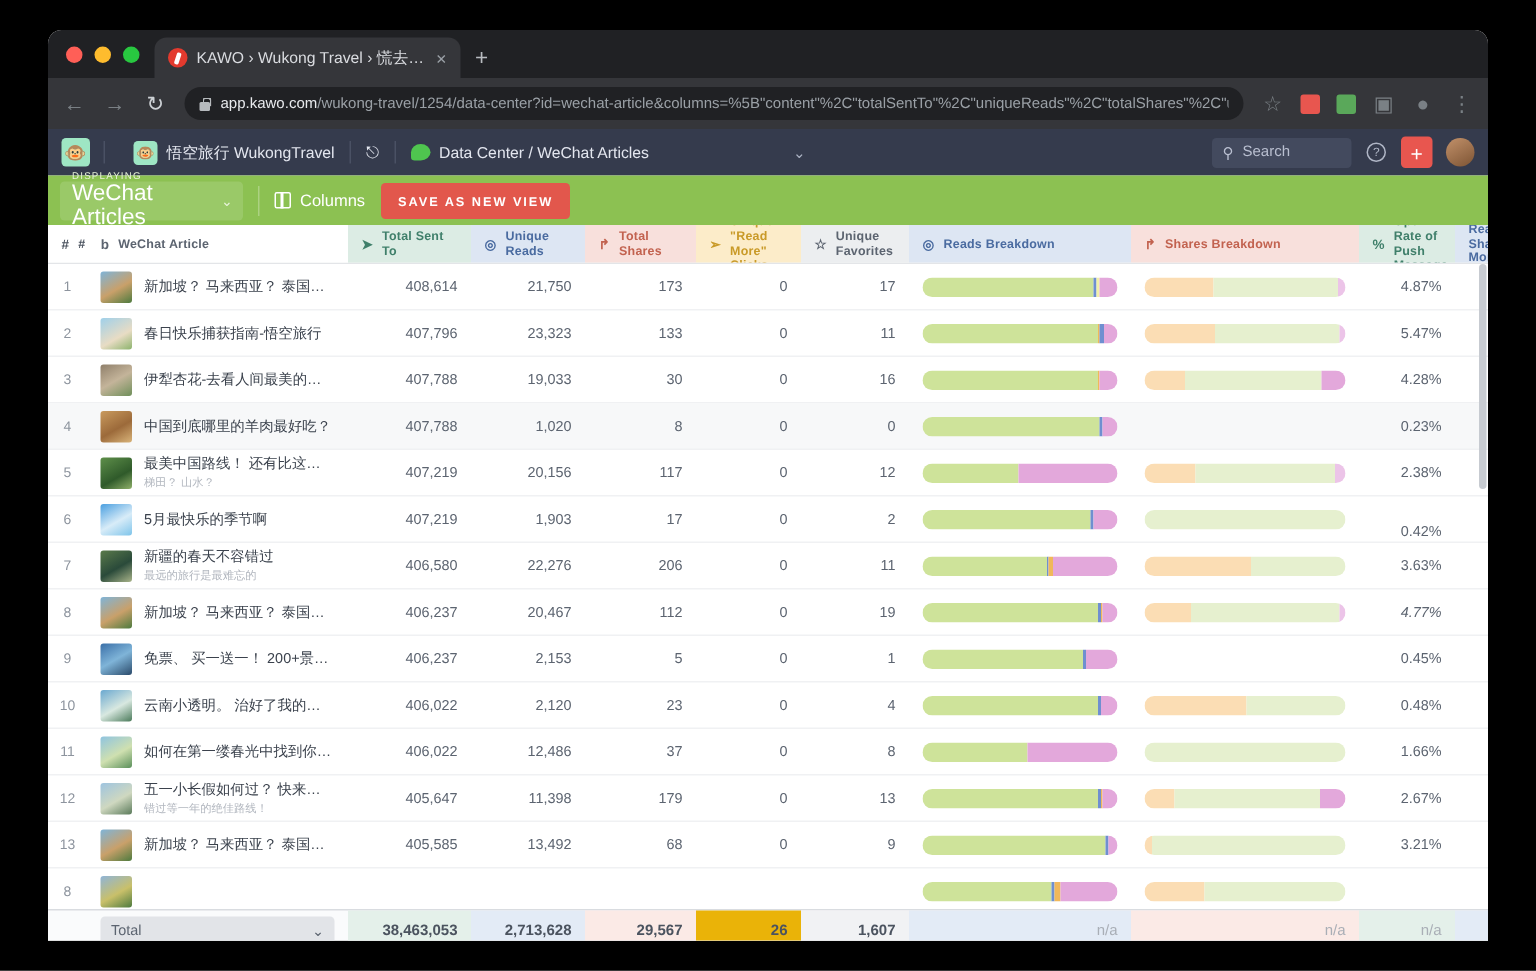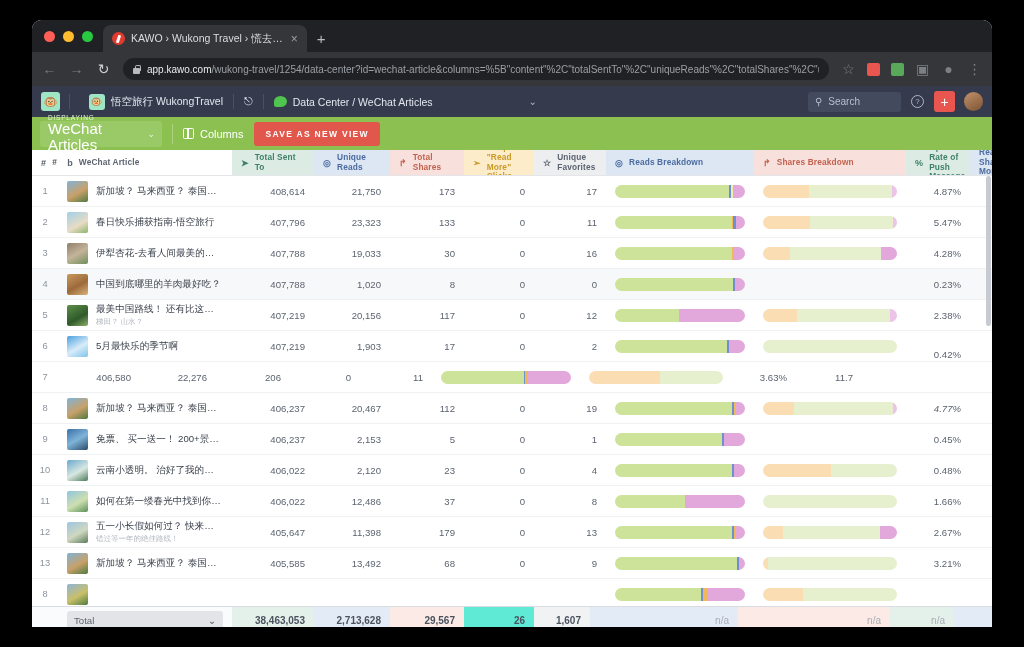--- a/index.html
+++ b/index.html
@@ -488,20 +488,27 @@
             <div class="bar">
               <div class="seg" style="width: 100%; background: rgb(230, 240, 207);"></div>
             </div>
           </div>
           <div class="td num" style="width: 64px; margin-top: 16px;">0.42%</div>
           <div class="td num" style="width: 66px;">7.0</div>
           <div class="td num" style="width: 20px;"></div>
         </div>
         <div class="tr">
           <div class="td idx" style="width: 26px;">7</div>
+          <div class="td" style="width: 174px;">
+            <div class="thumb" style="background: linear-gradient(150deg, rgb(90, 122, 74), rgb(42, 74, 58) 55%, rgb(169, 180, 138));"></div>
+            <div class="art-txt">
+              <div class="art-title">新疆的春天不容错过</div>
+              <div class="art-sub">最远的旅行是最难忘的</div>
+            </div>
+          </div>
           <div class="td num" style="width: 82px;">406,580</div>
           <div class="td num" style="width: 76px;">22,276</div>
           <div class="td num" style="width: 74px;">206</div>
           <div class="td num" style="width: 70px;">0</div>
           <div class="td num" style="width: 72px;">11</div>
           <div class="td" style="width: 148px;">
             <div class="bar">
               <div class="seg" style="width: 64%; background: rgb(206, 227, 154);"></div>
               <div class="seg" style="width: 1%; background: rgb(111, 143, 208);"></div>
               <div class="seg" style="width: 2%; background: rgb(240, 184, 90);"></div>
@@ -733,21 +740,21 @@
         <div class="tf" style="width: 26px;"></div>
         <div class="tf" style="width: 174px;">
           <div class="total-sel">
             <span>Total</span>
             <span>⌄</span>
           </div>
         </div>
         <div class="tf num" style="width: 82px; background: rgb(228, 240, 234);">38,463,053</div>
         <div class="tf num" style="width: 76px; background: rgb(227, 235, 246);">2,713,628</div>
         <div class="tf num" style="width: 74px; background: rgb(251, 234, 230);">29,567</div>
-        <div class="tf num" style="width: 70px; background: #5eead4;">26</div>
-        <div class="tf num" style="width: 56px; background: rgb(241, 242, 244);">1,607</div>
+        <div class="tf num" style="width: 70px; background: #eab308;">26</div>
+        <div class="tf num" style="width: 72px; background: rgb(241, 242, 244);">1,607</div>
         <div class="tf na" style="width: 148px; background: rgb(227, 235, 246);">n/a</div>
         <div class="tf na" style="width: 152px; background: rgb(251, 234, 230);">n/a</div>
         <div class="tf na" style="width: 64px; background: rgb(228, 240, 234);">n/a</div>
         <div class="tf na" style="width: 66px; background: rgb(227, 235, 246);">n/a</div>
       </div>
   </div>
 </div>
 
 </body></html>

